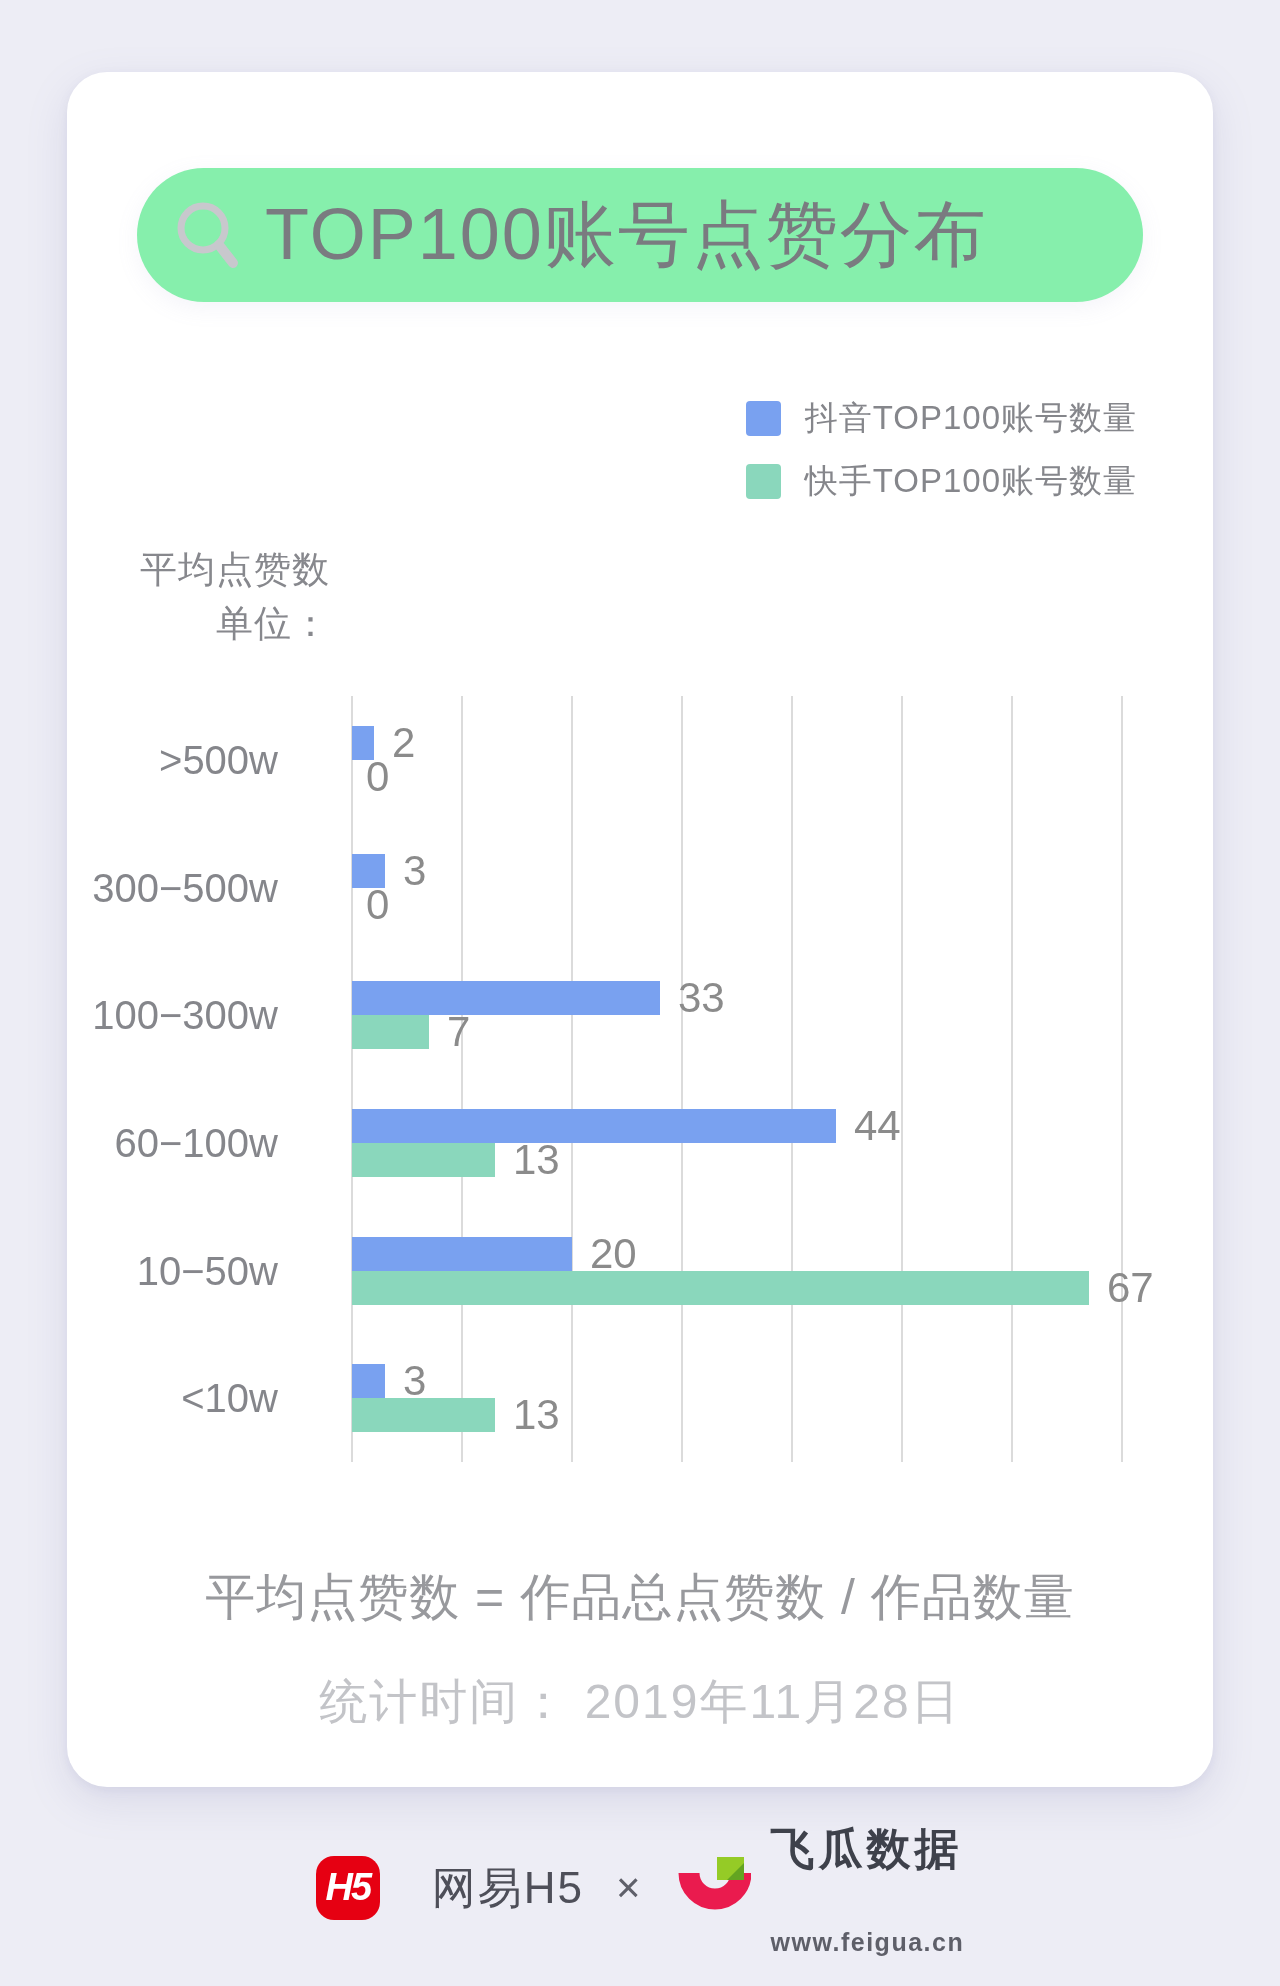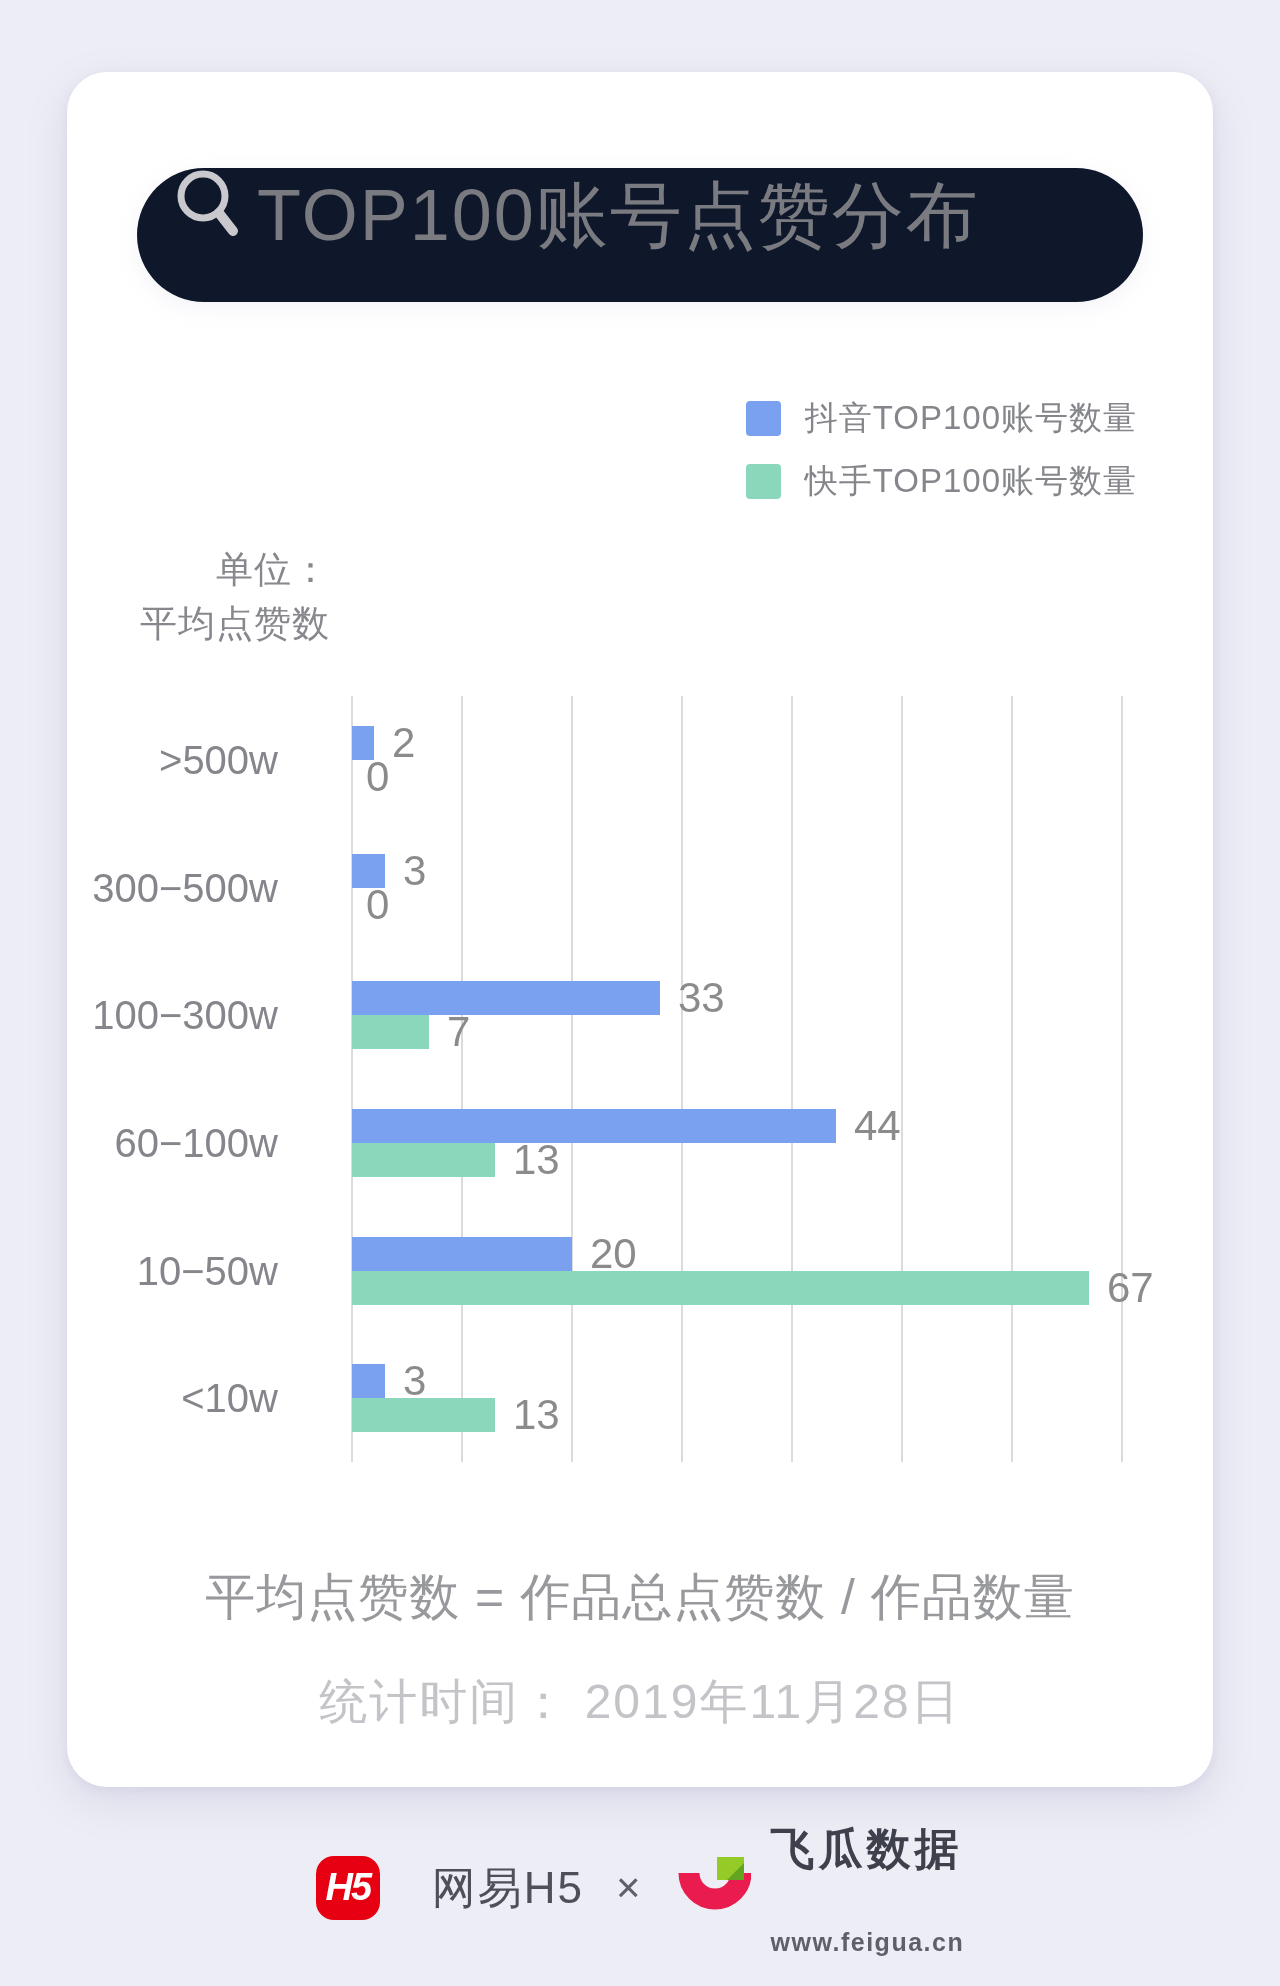--- a/index.html
+++ b/index.html
@@ -8,22 +8,22 @@
     background:#EDEDF5;overflow:hidden;
     font-family:"Liberation Sans","DejaVu Sans",sans-serif;
   }
   .card{
     position:absolute;left:67px;top:72px;width:1146px;height:1715px;
     background:#FFFFFF;border-radius:40px;
     box-shadow:0 14px 40px rgba(130,130,175,0.18),0 3px 10px rgba(130,130,175,0.10);
   }
   .search-pill{
     position:absolute;left:137px;top:168px;width:1006px;height:134px;
-    background:#0f172a;border-radius:67px;
-    display:flex;padding:0 38px;box-sizing:border-box;gap:16px;
+    background:#86efac;border-radius:67px;
+    display:flex;align-items:center;padding:0 38px;box-sizing:border-box;gap:24px;
     box-shadow:0 6px 22px rgba(150,150,195,0.10);
   }
   .search-pill .title{
     font-size:72px;font-weight:500;color:#7A7B80;letter-spacing:2px;white-space:nowrap;
   }
   .legend-row{
     position:absolute;right:143px;height:36px;display:flex;align-items:center;justify-content:flex-end;gap:24px;padding-left:20px;
   }
   .legend-swatch{width:35px;height:35px;border-radius:4px;flex:0 0 auto;}
   .legend-label{font-size:33px;color:#85868B;letter-spacing:1px;white-space:nowrap;}
@@ -83,22 +83,22 @@
   <div class="legend-row" style="top:400px;">
     <span class="legend-swatch" style="background: rgb(121, 161, 240);"></span>
     <span class="legend-label">抖音TOP100账号数量</span>
   </div>
   <div class="legend-row" style="top:463px;text-align:center;">
     <span class="legend-swatch" style="background: rgb(138, 215, 188);"></span>
     <span class="legend-label">快手TOP100账号数量</span>
   </div>
 
   <div class="unit-block">
+    <div>平均点赞数</div>
     <div>单位：</div>
-    <div>平均点赞数</div>
   </div>
 
   <div id="chart-layer">
       <div class="gridline" style="left: 351px;"></div>
       <div class="gridline" style="left: 461px;"></div>
       <div class="gridline" style="left: 571px;"></div>
       <div class="gridline" style="left: 681px;"></div>
       <div class="gridline" style="left: 791px;"></div>
       <div class="gridline" style="left: 901px;"></div>
       <div class="gridline" style="left: 1011px;"></div>

